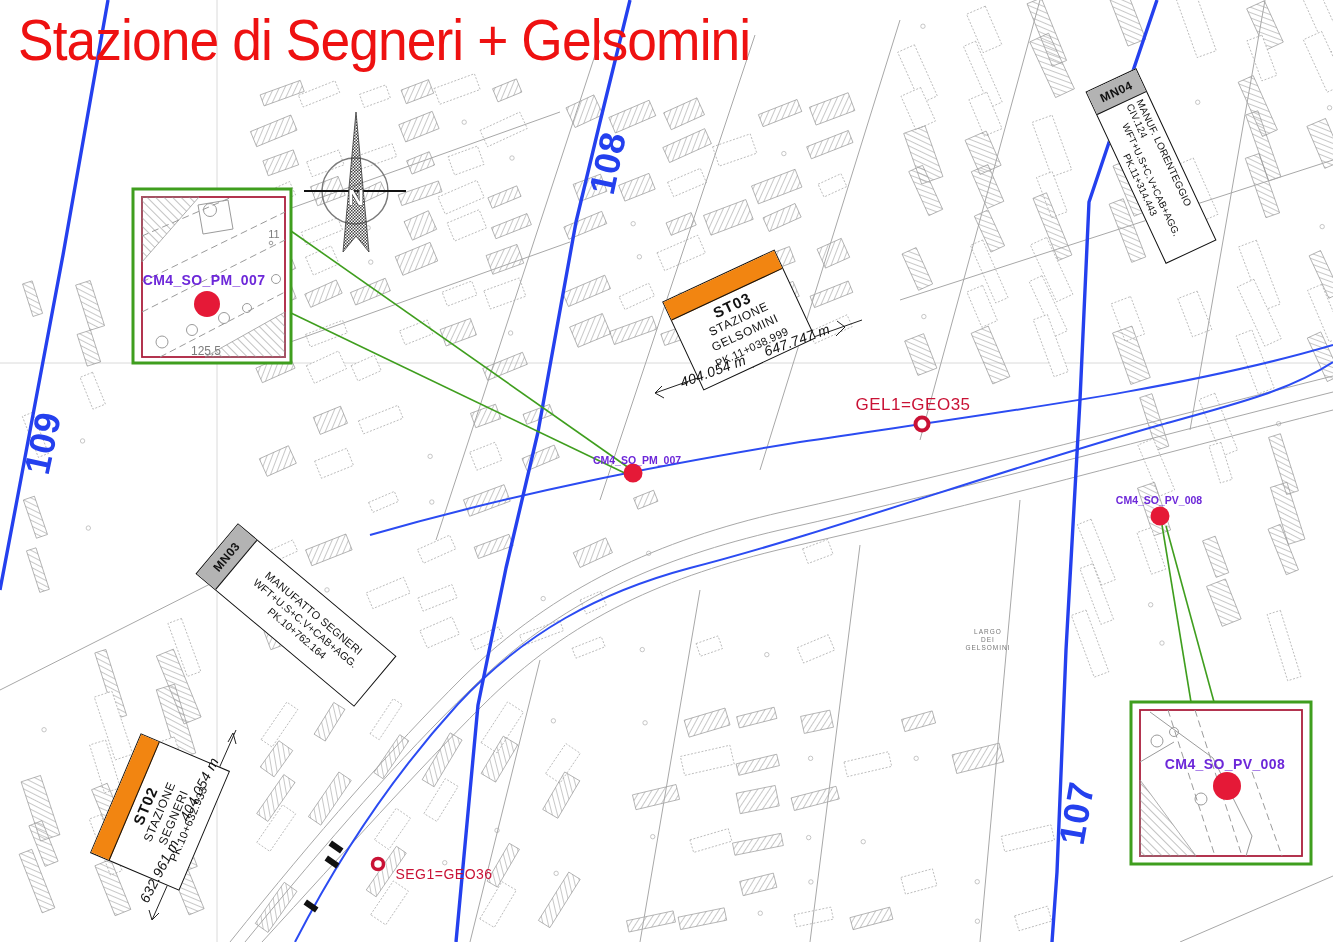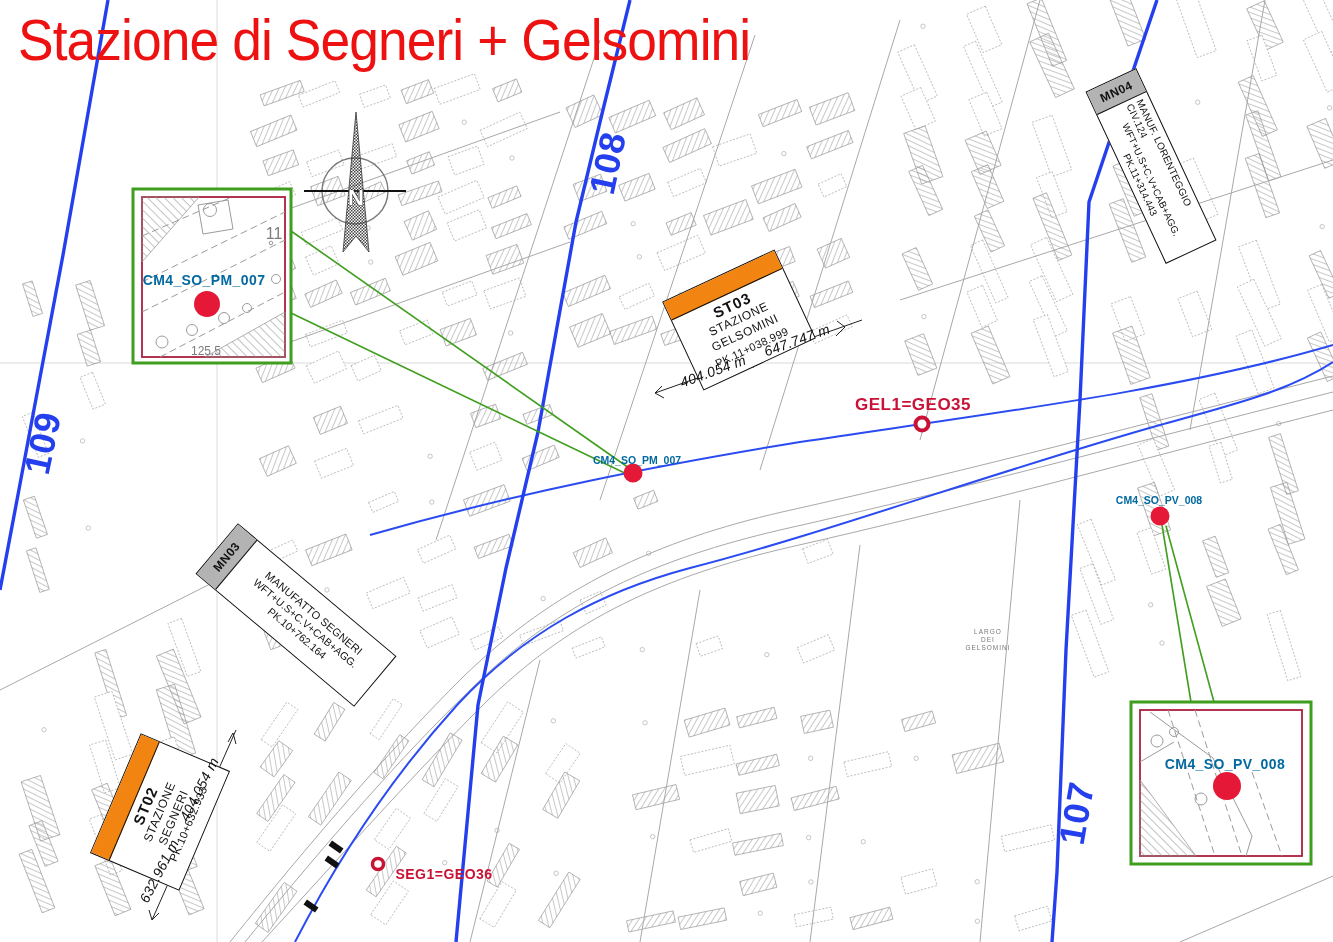--- a/index.html
+++ b/index.html
@@ -3,22 +3,22 @@
 <meta charset="utf-8">
 <style>
   html,body{margin:0;padding:0;background:#e8e8e8;font-family:"Liberation Sans",sans-serif;}
   .stage{position:relative;width:1333px;height:942px;background:#ffffff;overflow:hidden;margin:0 auto;}
   .stage svg{position:absolute;left:0;top:0;}
   .abs{position:absolute;transform:translate(-50%,-50%);white-space:nowrap;}
   .title{position:absolute;left:18px;top:6px;font-size:58px;letter-spacing:-1px;color:#ee1111;
          transform:scaleX(.92);transform-origin:left top;white-space:nowrap;}
   .lineno{color:#2440ee;font-size:36px;font-weight:bold;letter-spacing:1px;}
   .dim{font-size:14px;font-style:italic;color:#111;letter-spacing:.3px;}
-  .survey{color:#c91235;font-size:17px;font-weight:bold;letter-spacing:.5px;}
-  .core{color:#0369a1;font-weight:bold;}
+  .survey{color:#c91235;font-size:17px;font-weight:normal;letter-spacing:.5px;}
+  .core{color:#6d28d9;font-weight:bold;}
   .core.small{font-size:10.5px;}
   .core.big{font-size:14px;letter-spacing:.4px;}
   .stbox{position:absolute;transform:translate(-50%,-50%) rotate(0deg);background:#fff;border:1.3px solid #111;
          box-shadow:0 0 0 0;display:flex;flex-direction:column;align-items:stretch;}
   .st-band{height:19px;background:#f28511;border-bottom:1.3px solid #111;}
   .st-code{text-align:center;font-size:15px;font-weight:bold;color:#111;padding-top:3px;letter-spacing:1px;}
   .st-line{text-align:center;font-size:12px;color:#111;letter-spacing:.6px;line-height:15px;}
   .st-pk{text-align:center;font-size:11px;color:#111;letter-spacing:.3px;padding-top:2px;}
   .mnbox{position:absolute;transform:translate(-50%,-50%) rotate(0deg);background:#fff;border:1.2px solid #111;
          display:flex;flex-direction:row;}
@@ -488,21 +488,21 @@
   <div class="abs dim" style="left:199px;top:789px;transform:translate(-50%,-50%) rotate(-63deg);">404.054 m</div>
 
   <div class="abs survey" style="left:913px;top:405px;">GEL1=GEO35</div>
   <div class="abs survey" style="left:444px;top:874px;font-size:14px;">SEG1=GEO36</div>
 
   <div class="abs core small" style="left:637px;top:460px;">CM4_SO_PM_007</div>
   <div class="abs core small" style="left:1159px;top:500px;">CM4_SO_PV_008</div>
 
   <div class="abs core big" style="left:204px;top:280px;">CM4_SO_PM_007</div>
   <div class="abs core big" style="left:1225px;top:764px;">CM4_SO_PV_008</div>
-  <div class="abs note" style="left:274px;top:234px;font-size:16px;">11</div>
+  <div class="abs note" style="left:274px;top:234px;font-size:11px;">11</div>
   <div class="abs note" style="left:206px;top:351px;font-size:12px;">125.5</div>
 
   <div class="abs micro" style="left:988px;top:640px;">
     <div>LARGO</div>
     <div>DEI</div>
     <div>GELSOMINI</div>
   </div>
 
 </div>
 

